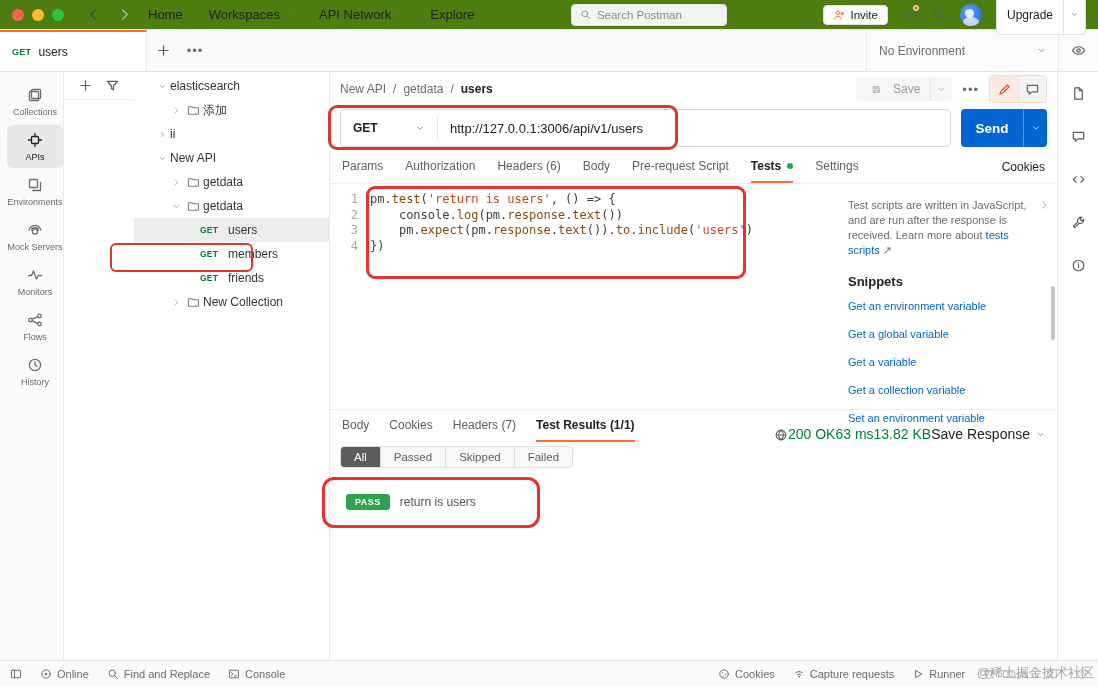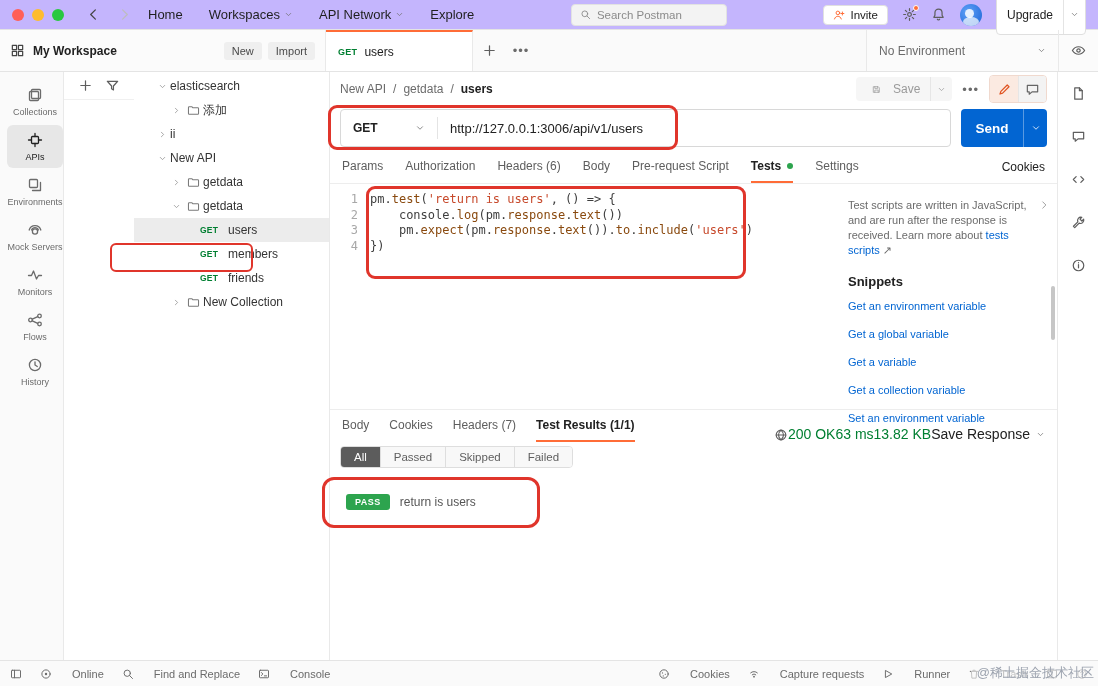--- a/index.html
+++ b/index.html
@@ -3,21 +3,21 @@
 <meta charset="utf-8">
 <style>
   *{margin:0;padding:0;box-sizing:border-box}
   html,body{width:1098px;height:686px;overflow:hidden}
   body{font-family:"Liberation Sans",sans-serif;font-size:12px;color:#212121;background:#fff;position:relative}
   .sp{flex:1}
   .i{display:inline-flex;align-items:center;justify-content:center}
   .i svg{width:15px;height:15px;stroke:currentColor;fill:none;stroke-width:1.3;stroke-linecap:round;stroke-linejoin:round}
 
   
-  .titlebar{height:30px;display:flex;align-items:center;background:#c4b5fd;border-bottom:1px solid #E4E4E4;padding:0 12px;gap:10px}
+  .titlebar{height:30px;display:flex;align-items:center;background:#4d7c0f;border-bottom:1px solid #E4E4E4;padding:0 12px;gap:10px}
   .traffic{display:flex;gap:8px;margin-right:6px}
   .traffic span{width:12px;height:12px;border-radius:50%;cursor:pointer}
   .tl-close{background:#FF5F57}.tl-min{background:#FEBC2E}.tl-max{background:#28C840}
   .nav-arrows{display:flex;gap:16px;color:#444;margin:0 6px}
   .nav-arrows .dis{color:#BDBDBD}
   .main-nav{display:flex;gap:26px;align-items:center}
   .nav-item{font-size:13px;color:#1F1F1F;display:flex;align-items:center;gap:4px;cursor:pointer;white-space:nowrap}
   .nav-item .i svg{width:9px;height:9px;color:#707070}
   .search-box{width:156px;height:22px;background:#F3F3F3;border:1px solid #E2E2E2;border-radius:4px;display:flex;align-items:center;gap:6px;padding:0 8px;color:#8B8B8B;font-size:11.5px;cursor:text}
   .search-box .i svg{width:11px;height:11px}
@@ -139,21 +139,21 @@
   .result-row{display:flex;align-items:center;gap:10px}
   .pass-badge{background:#2DA44E;color:#fff;font-size:9px;font-weight:bold;padding:3px 9px;border-radius:3px;letter-spacing:.5px}
   .result-text{font-size:12px;color:#555}
 
   .rail-right{width:41px;border-left:1px solid #E9E9E9;background:#fff;display:flex;flex-direction:column;align-items:center;padding-top:14px;gap:28px;color:#5E5E5E}
   .rail-right .i{cursor:pointer}
   .rail-right .i svg{width:15px;height:15px}
 
   
   .statusbar{height:26px;border-top:1px solid #E4E4E4;background:#FAFAFA;display:flex;align-items:center;padding:0 10px;font-size:11px;color:#6B6B6B;gap:18px;position:relative}
-  .sb-item{display:flex;align-items:center;gap:20px;cursor:pointer;white-space:nowrap}
+  .sb-item{display:flex;align-items:center;gap:5px;cursor:pointer;white-space:nowrap}
   .sb-item .i svg{width:12px;height:12px}
   .sb-right{margin-left:auto;display:flex;gap:18px;align-items:center}
   .watermark{position:absolute;right:4px;bottom:4px;color:#9CA3AF;font-size:13px;pointer-events:none;z-index:60;background:rgba(250,250,250,.6);padding-left:6px}
 
   
   .annotation{position:absolute;border:3px solid #E0352B;border-radius:9px;pointer-events:none;z-index:50}
   .ann-url{left:328px;top:105px;width:350px;height:45px}
   .ann-code{left:366px;top:186px;width:380px;height:93px}
   .ann-pass{left:322px;top:477px;width:218px;height:51px;border-radius:12px}
   .ann-tree{left:110px;top:243px;width:143px;height:29px;border-width:2.5px;border-radius:6px}
@@ -246,35 +246,20 @@
         <span class="i">
             <svg viewBox="0 0 16 16">
               <path d="M4 6l4 4 4-4"></path>
             </svg>
           </span>
       </div>
     </div>
   </header>
 
   <div class="wsbar">
-    <div class="ws-left">
-      <span class="i">
-          <svg viewBox="0 0 16 16">
-            <rect x="2.5" y="2.5" width="4.5" height="4.5"></rect>
-            <rect x="9" y="2.5" width="4.5" height="4.5"></rect>
-            <rect x="2.5" y="9" width="4.5" height="4.5"></rect>
-            <rect x="9" y="9" width="4.5" height="4.5"></rect>
-          </svg>
-        </span>
-      <span class="ws-name">My Workspace</span>
-      <div class="ws-actions">
-        <button class="ws-btn">New</button>
-        <button class="ws-btn">Import</button>
-      </div>
-    </div>
     <div class="tabstrip">
       <div class="reqtab-top">
         <span class="m">GET</span>
         <span class="t">users</span>
       </div>
       <span class="ts-btn i">
           <svg viewBox="0 0 16 16">
             <path d="M8 3v10M3 8h10"></path>
           </svg>
         </span>

